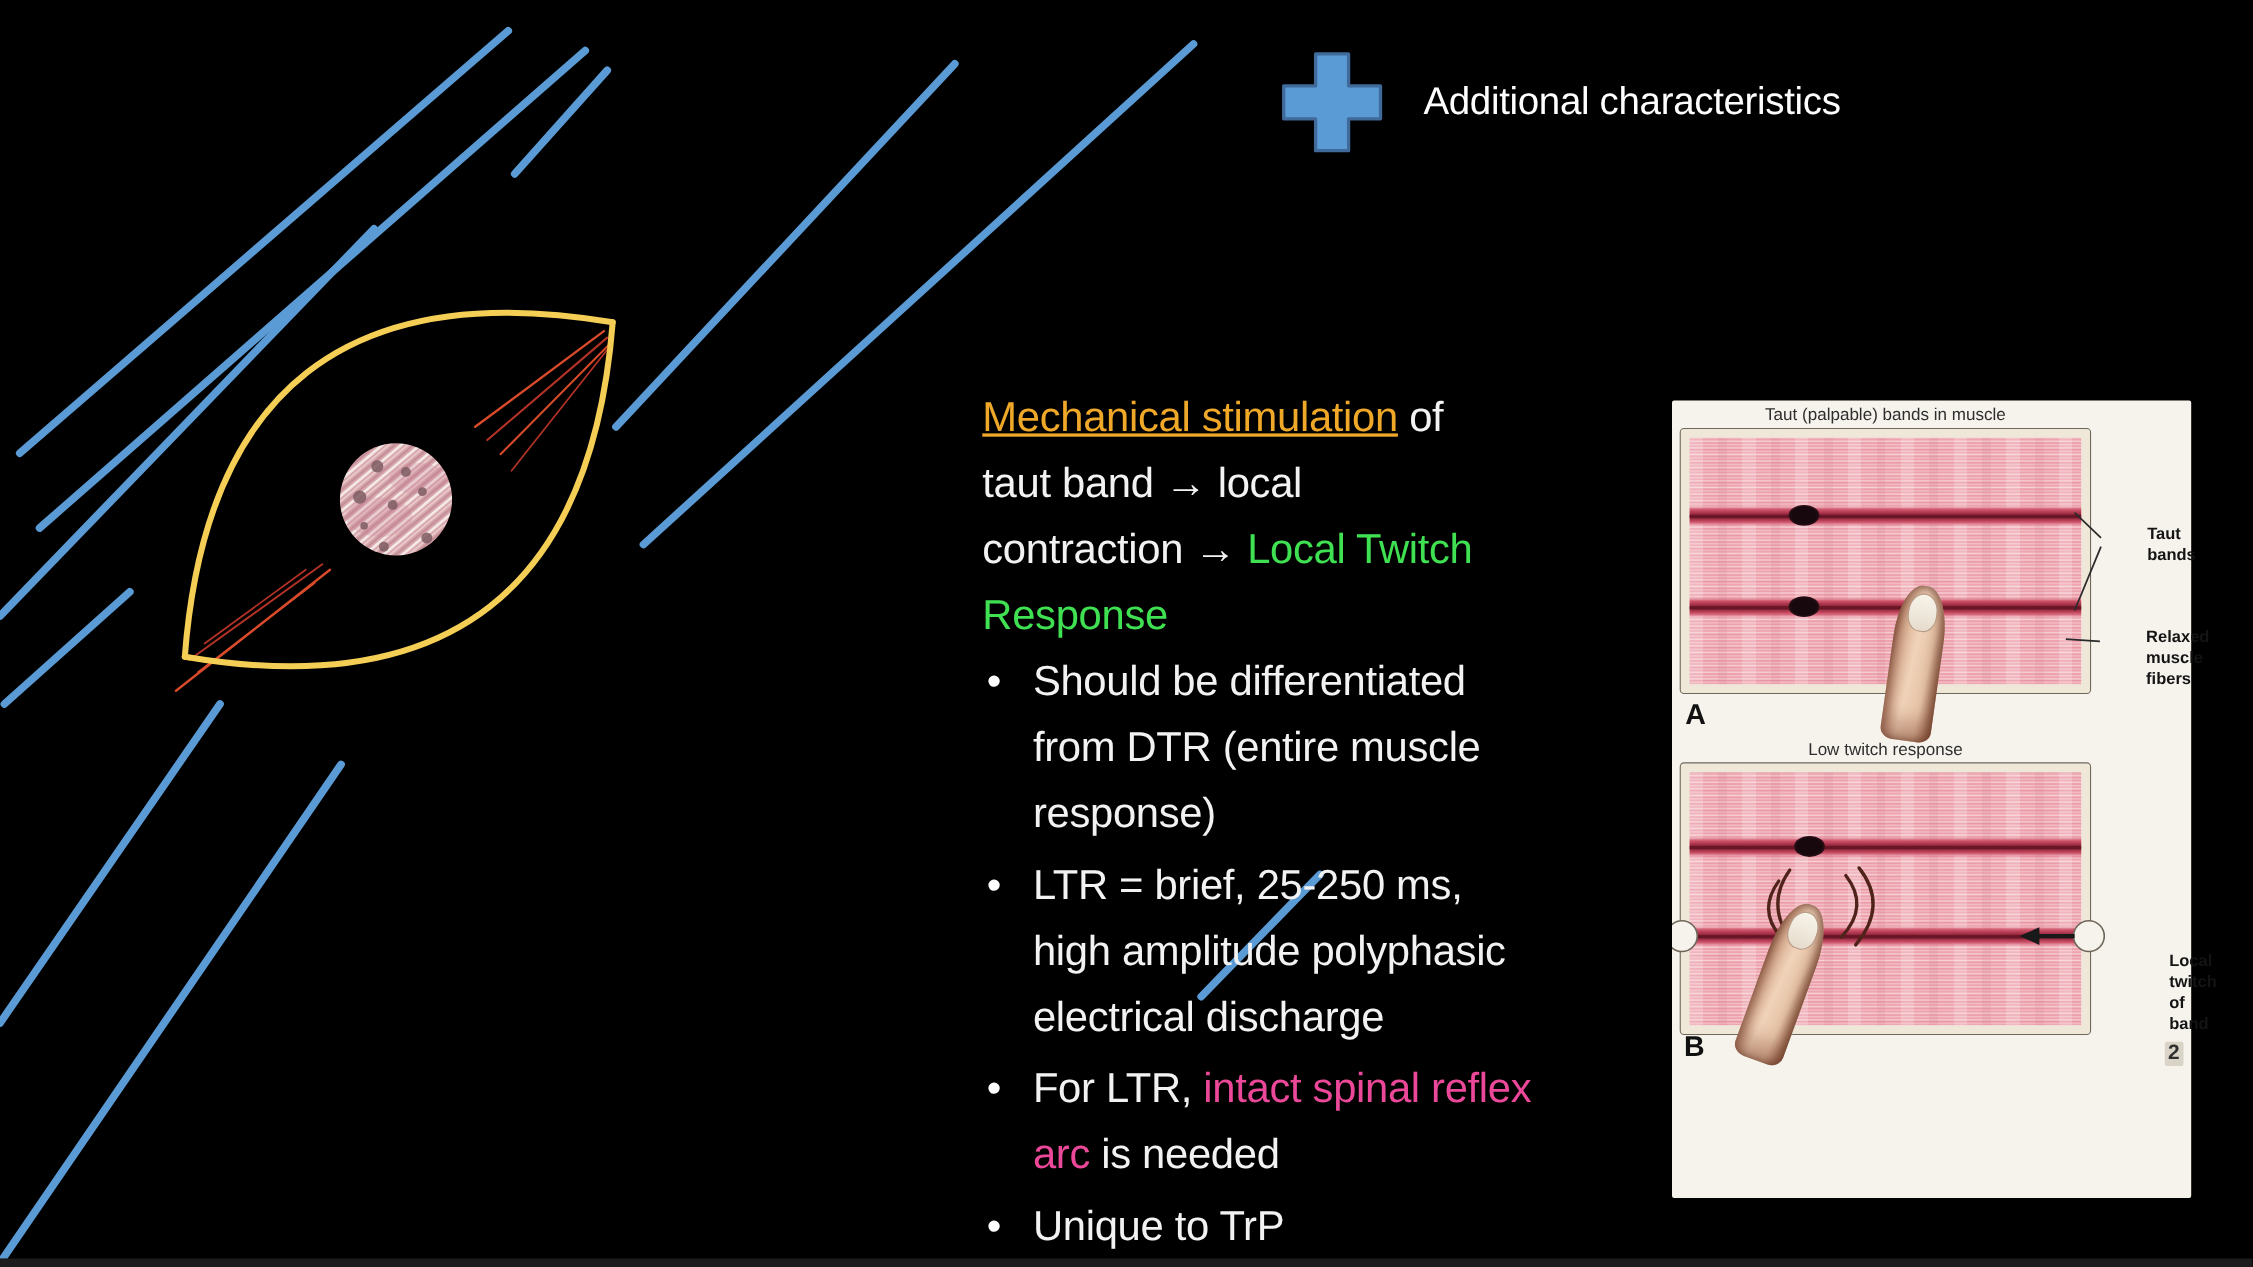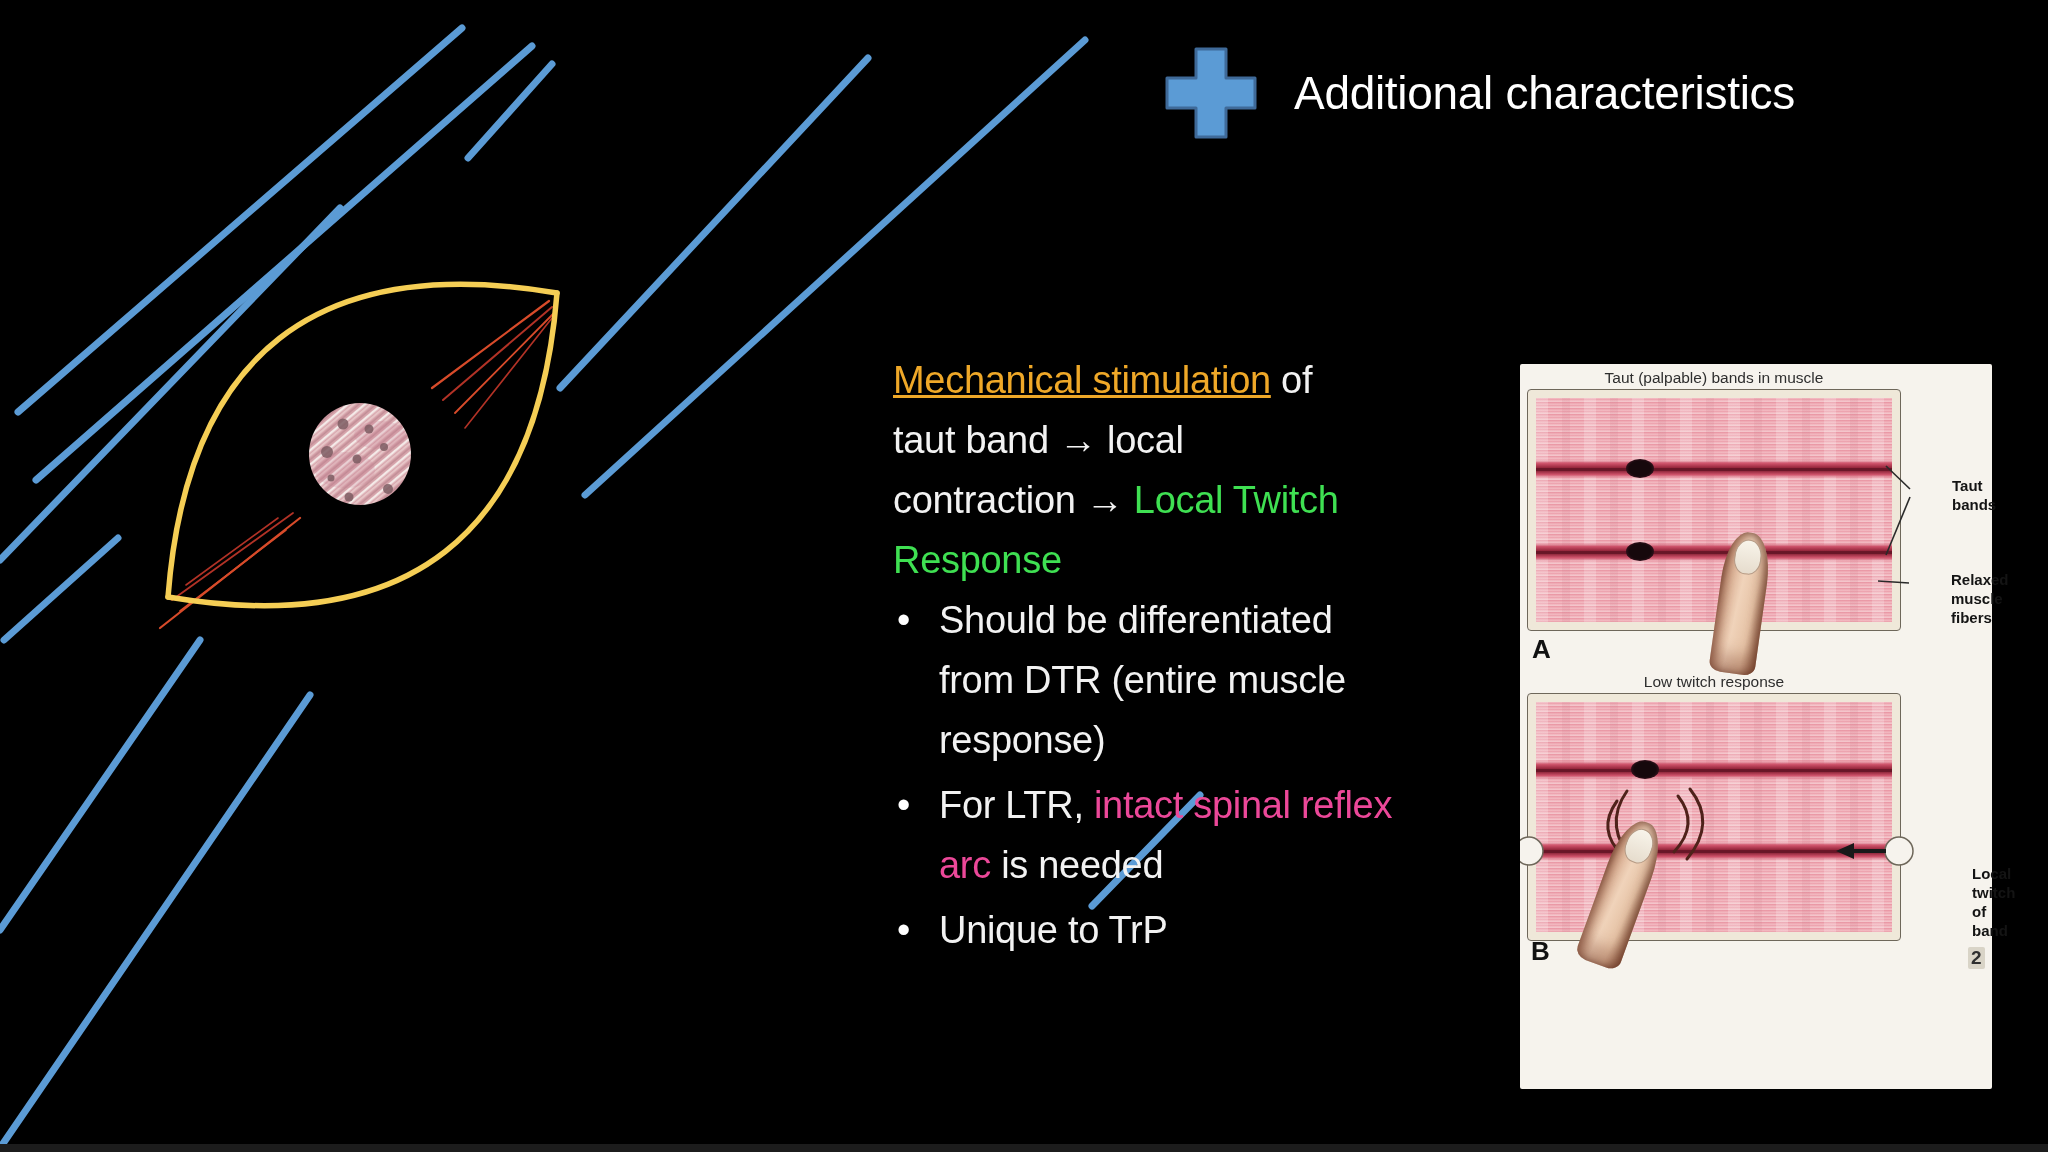--- a/index.html
+++ b/index.html
@@ -6,21 +6,21 @@
   .slide{position:relative;width:2048px;height:1152px;background:#000;overflow:hidden;
          font-family:"Liberation Sans",sans-serif;}
   .bottom-strip{position:absolute;left:0;bottom:0;width:100%;height:8px;background:#1c1c1c;}
 
   
   #diagram{position:absolute;left:0;top:0;width:2048px;height:1152px;}
 
   
   .header{position:absolute;left:1162px;top:44px;display:flex;align-items:center;gap:34px;}
   .plus-wrap{width:98px;height:98px;flex:0 0 auto;}
-  .title{color:#ffffff;font-size:46px;letter-spacing:-0.3px;white-space:nowrap;}
+  .title{color:#ffffff;font-size:35px;letter-spacing:-0.3px;white-space:nowrap;}
 
   
   .textblock{position:absolute;left:893px;top:350px;width:640px;color:#f2f2f2;
              font-size:38px;line-height:60px;letter-spacing:-0.3px;}
   .hl-orange{color:#EFA828;text-decoration:underline;}
   .hl-green{color:#3FE052;}
   .hl-blue{color:#ec4899;}
   ul.bullets{list-style:none;margin:0;padding:0;}
   ul.bullets li{position:relative;padding-left:46px;margin:0 0 5px 0;}
   ul.bullets li::before{content:"•";position:absolute;left:4px;top:0;color:#ffffff;}
@@ -138,20 +138,25 @@
       <span>contraction → </span><span class="hl-green">Local Twitch</span><br>
       <span class="hl-green">Response</span>
     </div>
     <ul class="bullets">
       <li>
         <span>Should be differentiated</span><br>
         <span>from DTR (entire muscle</span><br>
         <span>response)</span>
       </li>
       <li>
+        <span>LTR = brief, 25-250 ms,</span><br>
+        <span>high amplitude polyphasic</span><br>
+        <span>electrical discharge</span>
+      </li>
+      <li>
         <span>For LTR, </span><span class="hl-blue">intact spinal reflex</span><br>
         <span class="hl-blue">arc</span><span> is needed</span>
       </li>
       <li>
         <span>Unique to TrP</span>
       </li>
     </ul>
   </div>
 
   <div class="illustration">

